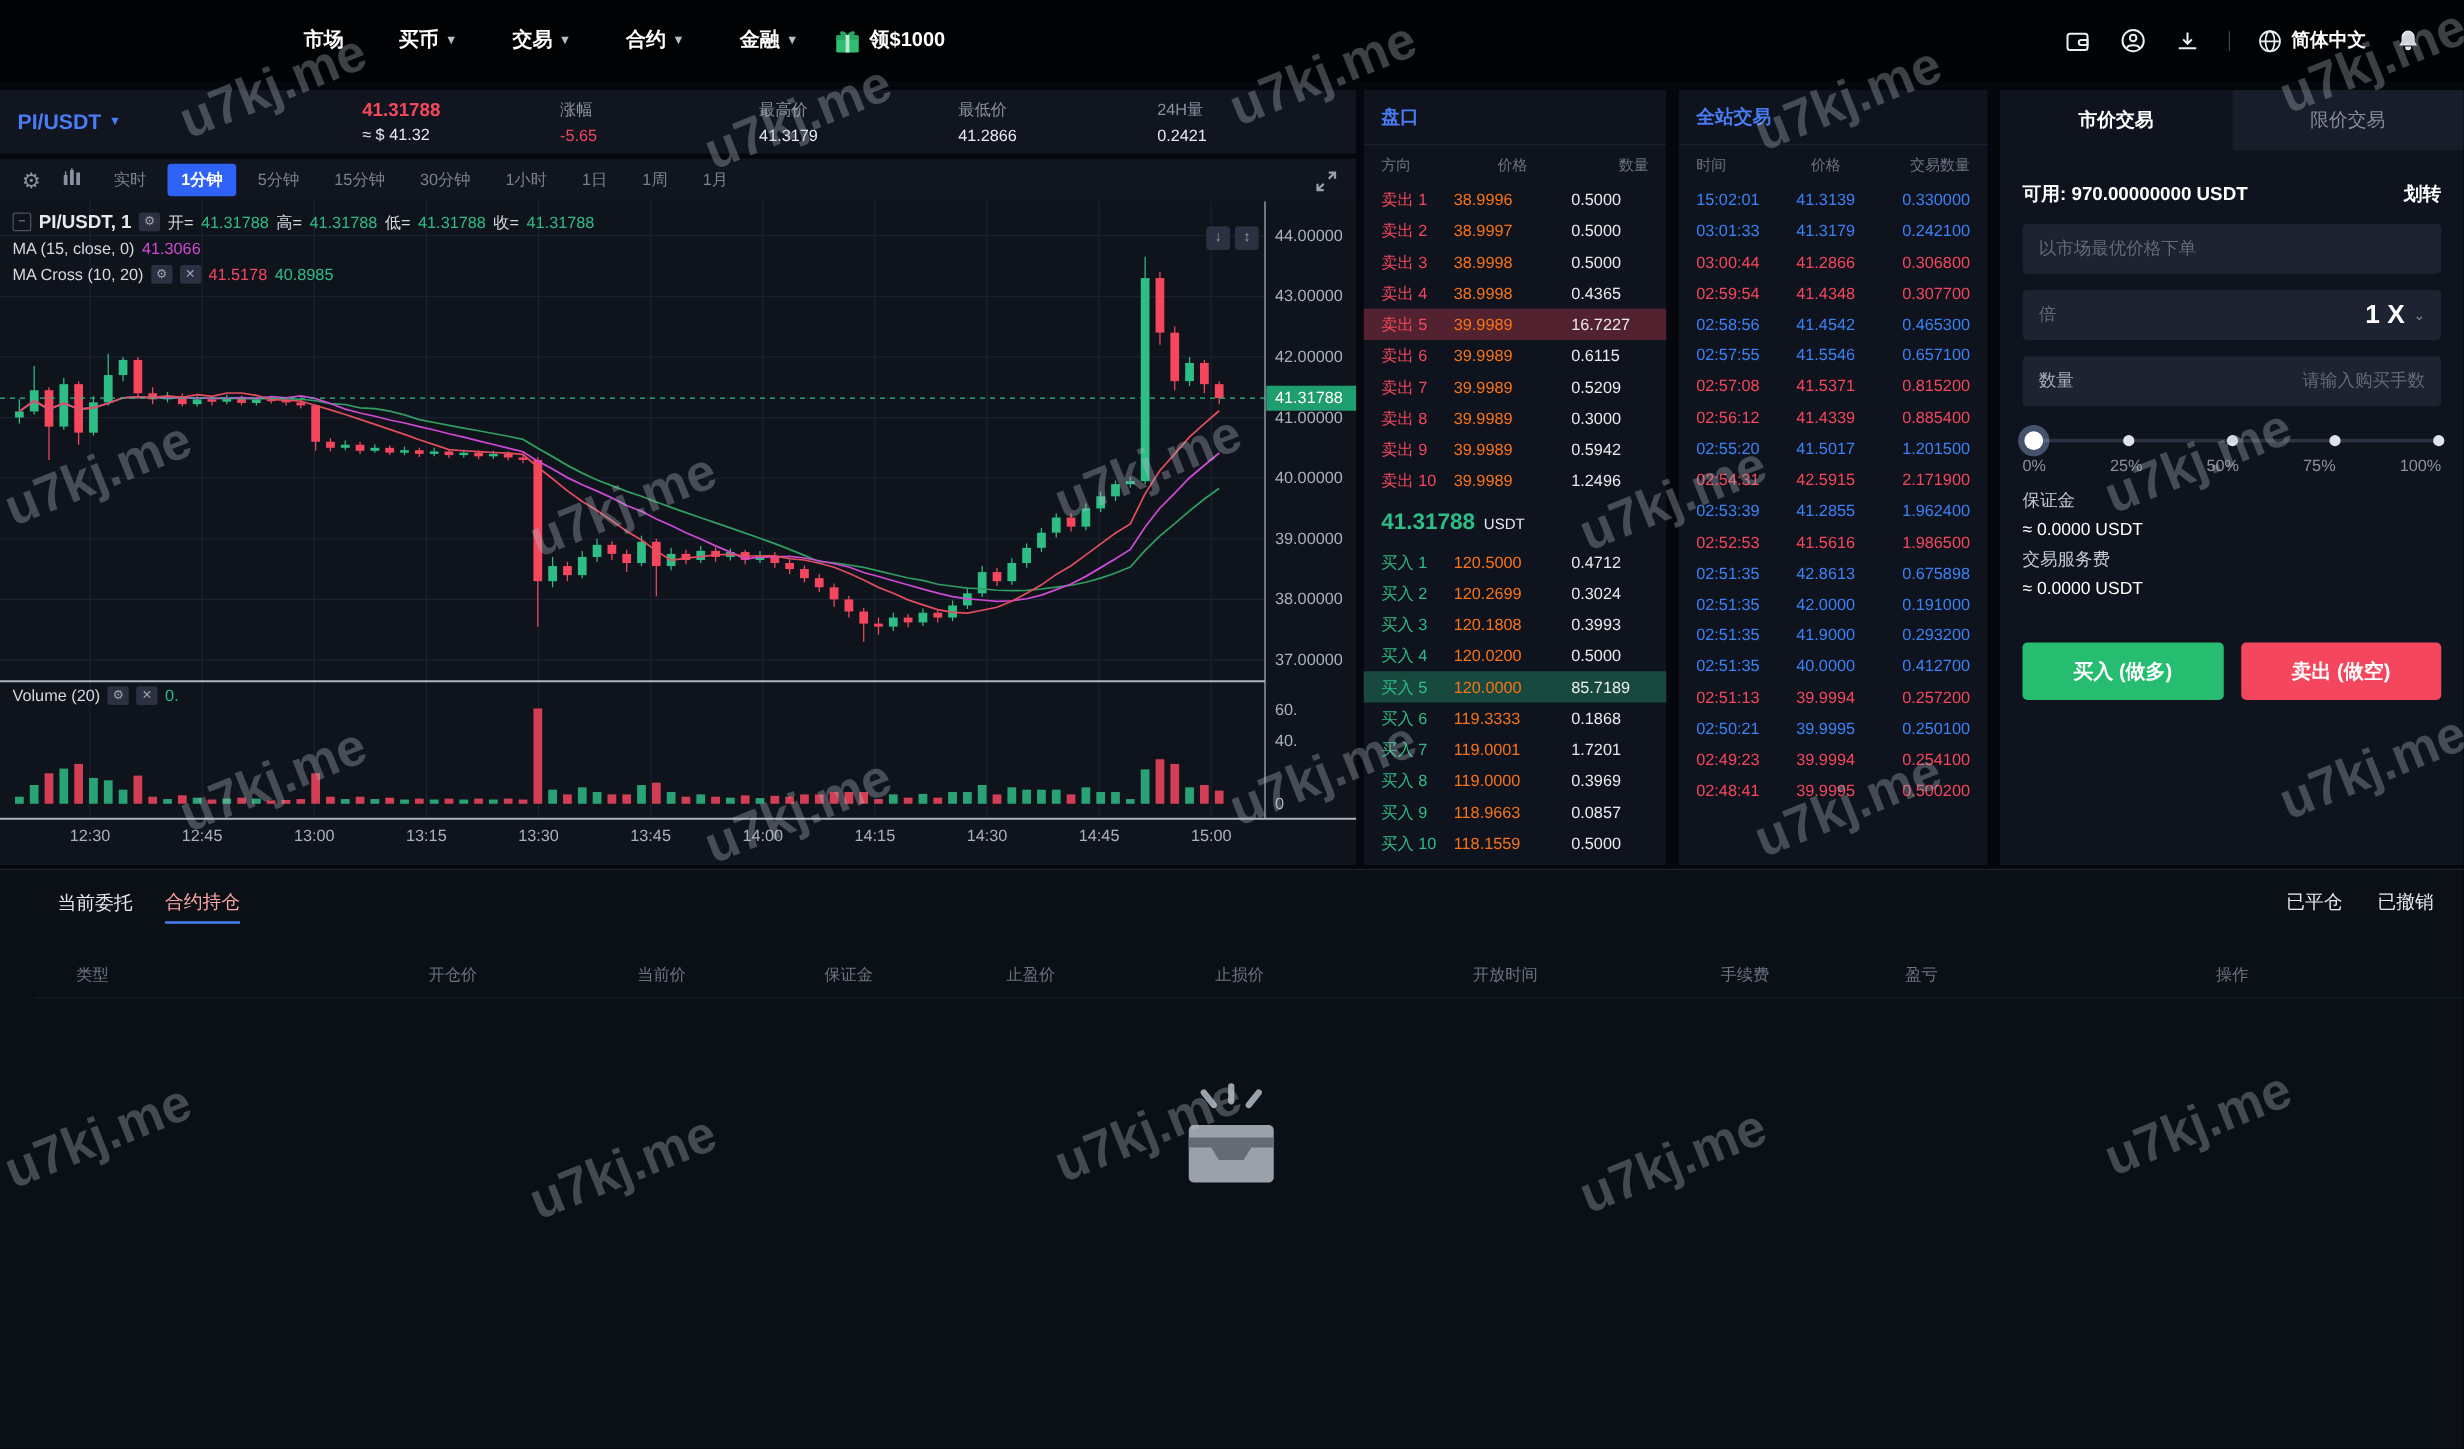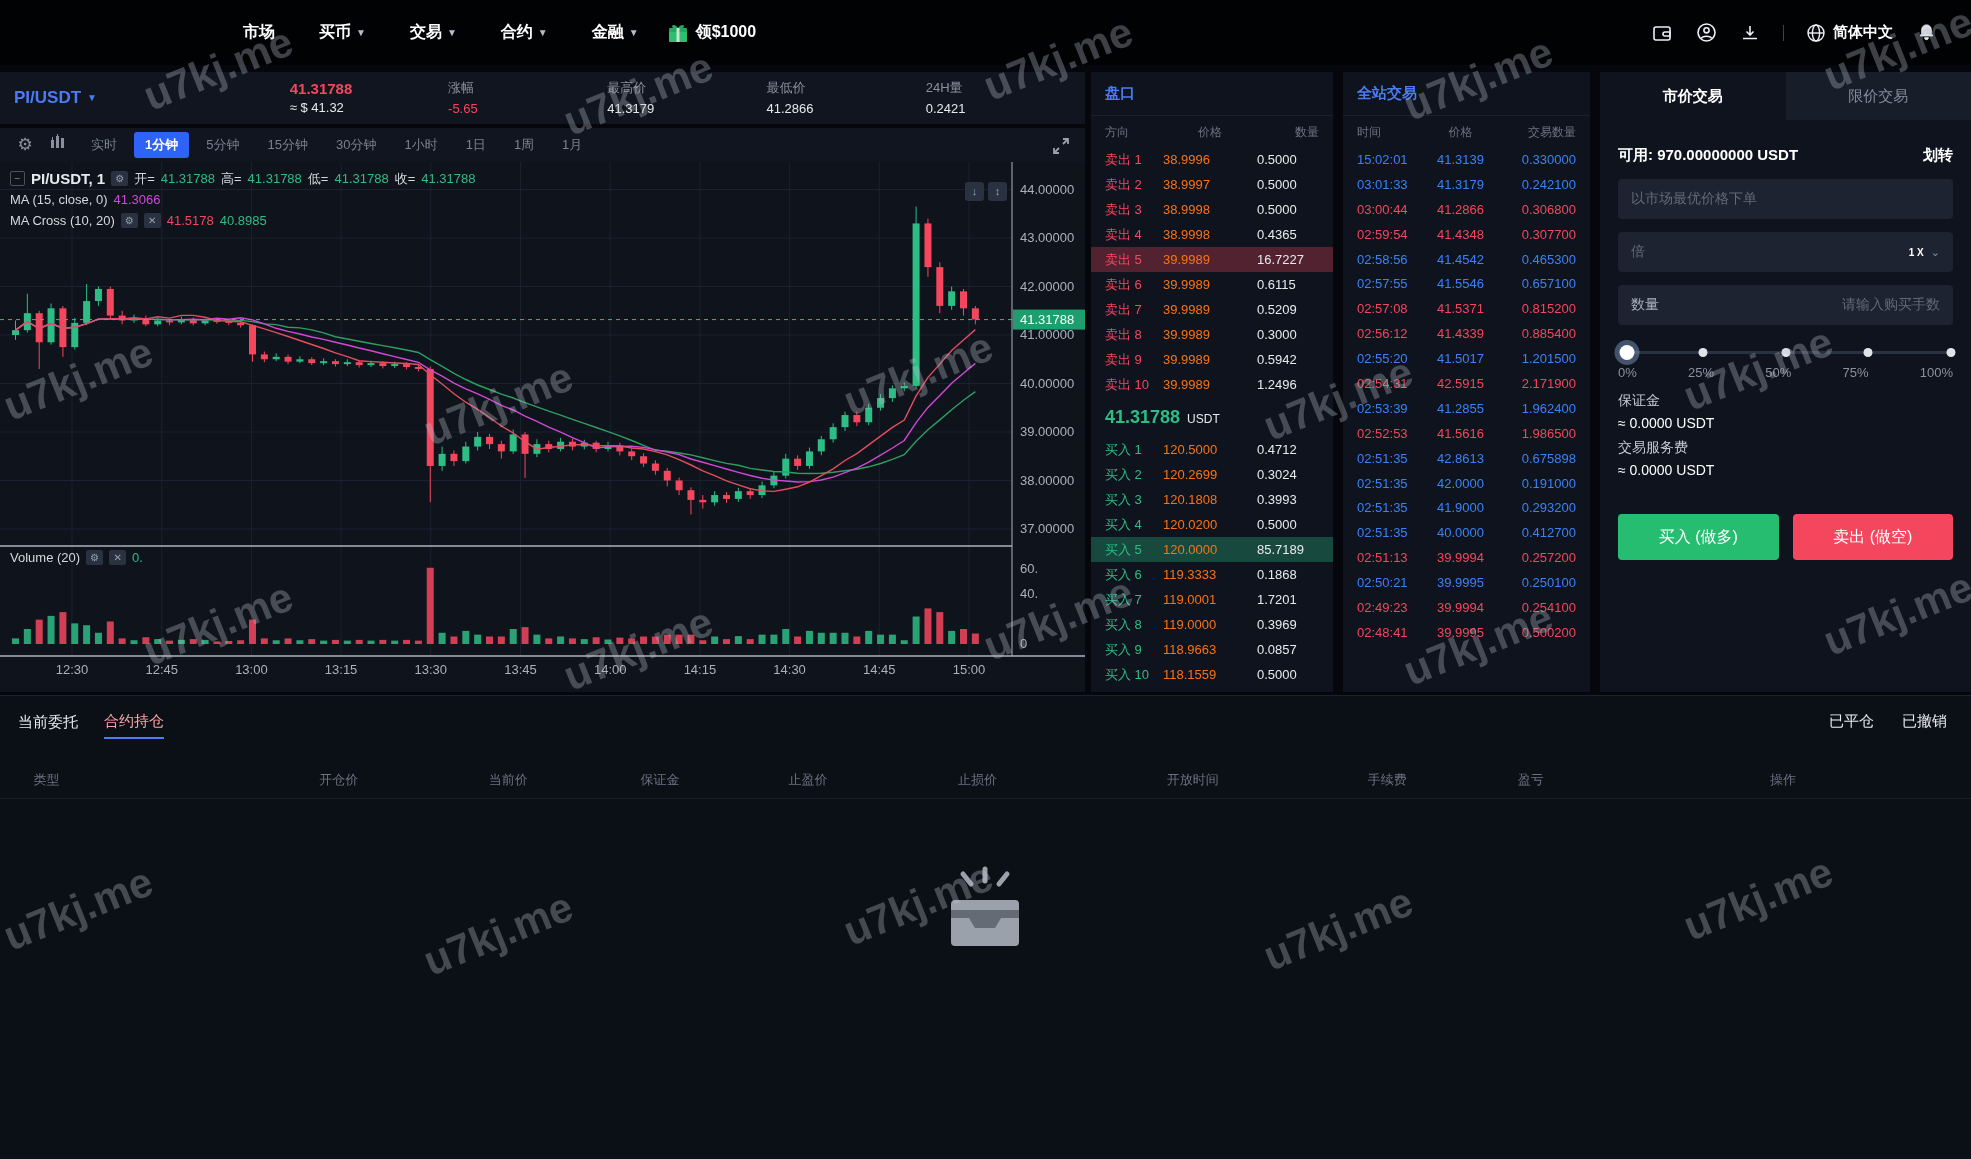--- a/index.html
+++ b/index.html
@@ -93,36 +93,36 @@
   .form-tabs { display:flex; height:48px; }
   .form-tab { flex:1; display:flex; align-items:center; justify-content:center; font-size:15px; cursor:pointer; }
   .form-tab.active { background:#0e131d; color:#fff; font-weight:bold; }
   .form-tab.inactive { background:#171d29; color:#848e9c; }
   .form-body { padding:16px 18px 0; }
   .avail-row { display:flex; justify-content:space-between; align-items:center; margin:10px 0 14px; }
   .avail { color:#fff; font-size:15px; font-weight:bold; }
   .transfer { color:#fff; font-size:15px; font-weight:bold; cursor:pointer; }
   .f-input { background:#1d2330; border-radius:4px; height:40px; display:flex; align-items:center; padding:0 13px; margin-bottom:13px; font-size:14px; color:#616a78; cursor:text; }
   .f-input .right { margin-left:auto; }
-  .lever-val { color:#fff; font-size:10px; font-weight:bold; }
+  .lever-val { color:#fff; font-size:21px; font-weight:bold; }
   .lever-caret { color:#8a919e; font-size:11px; margin-left:7px; }
   .slider { position:relative; height:18px; margin:18px 2px 4px; }
   .slider-track { position:absolute; top:8px; left:0; right:0; height:3px; background:#2a3140; border-radius:2px; }
   .sl-dot { position:absolute; top:5px; width:9px; height:9px; border-radius:50%; background:#dfe3ea; transform:translateX(-50%); cursor:pointer; }
   .sl-dot.active { width:15px; height:15px; top:2px; background:#fff; box-shadow:0 0 0 5px rgba(170,200,255,0.35); }
   .slider-labels { display:flex; justify-content:space-between; color:#8a919e; font-size:13px; margin:4px 0 12px; }
   .fee-lab { color:#c6cbd4; font-size:14px; margin-top:8px; }
   .fee-val { color:#fff; font-size:14px; margin-top:5px; }
   .form-btns { display:flex; gap:14px; margin-top:36px; }
-  .btn { flex:1; height:46px; border:none; border-radius:4px; color:#fff; font-size:16px; font-weight:normal; cursor:pointer; font-family:inherit; }
+  .btn { flex:1; height:46px; border:none; border-radius:4px; color:#fff; font-size:16px; font-weight:bold; cursor:pointer; font-family:inherit; }
   .btn-buy { background:#26bd71; }
   .btn-sell { background:#f4475d; }
 
   
-  .bottom { position:absolute; top:695px; left:0; width:1971px; height:464px; background:#0b0f16; border-top:1px solid #1c2330; }
+  .bottom { position:absolute; top:695px; left:0; width:1971px; height:464px; background:#0b0f16; border-top:1px solid #1c2330;padding-left:28px; }
   .pos-tabs { display:flex; align-items:center; padding:16px 24px 10px 18px; position:relative; }
   .pos-tab { font-size:15px; color:#e8eaee; margin-right:26px; cursor:pointer; padding-bottom:6px; }
   .pos-tab.active { color:#fca5a5; border-bottom:2px solid #4a7cf5; }
   .pos-links { position:absolute; right:24px; top:16px; display:flex; gap:28px; }
   .pos-link { font-size:15px; color:#e8eaee; cursor:pointer; }
   .pos-heads { position:relative; height:36px; margin-top:14px; border-bottom:1px solid #161c26; }
   .pos-head { position:absolute; top:8px; color:#6b7280; font-size:13px;text-align:right; }
   .empty-box { position:absolute; left:937px; top:170px; }
 
   

